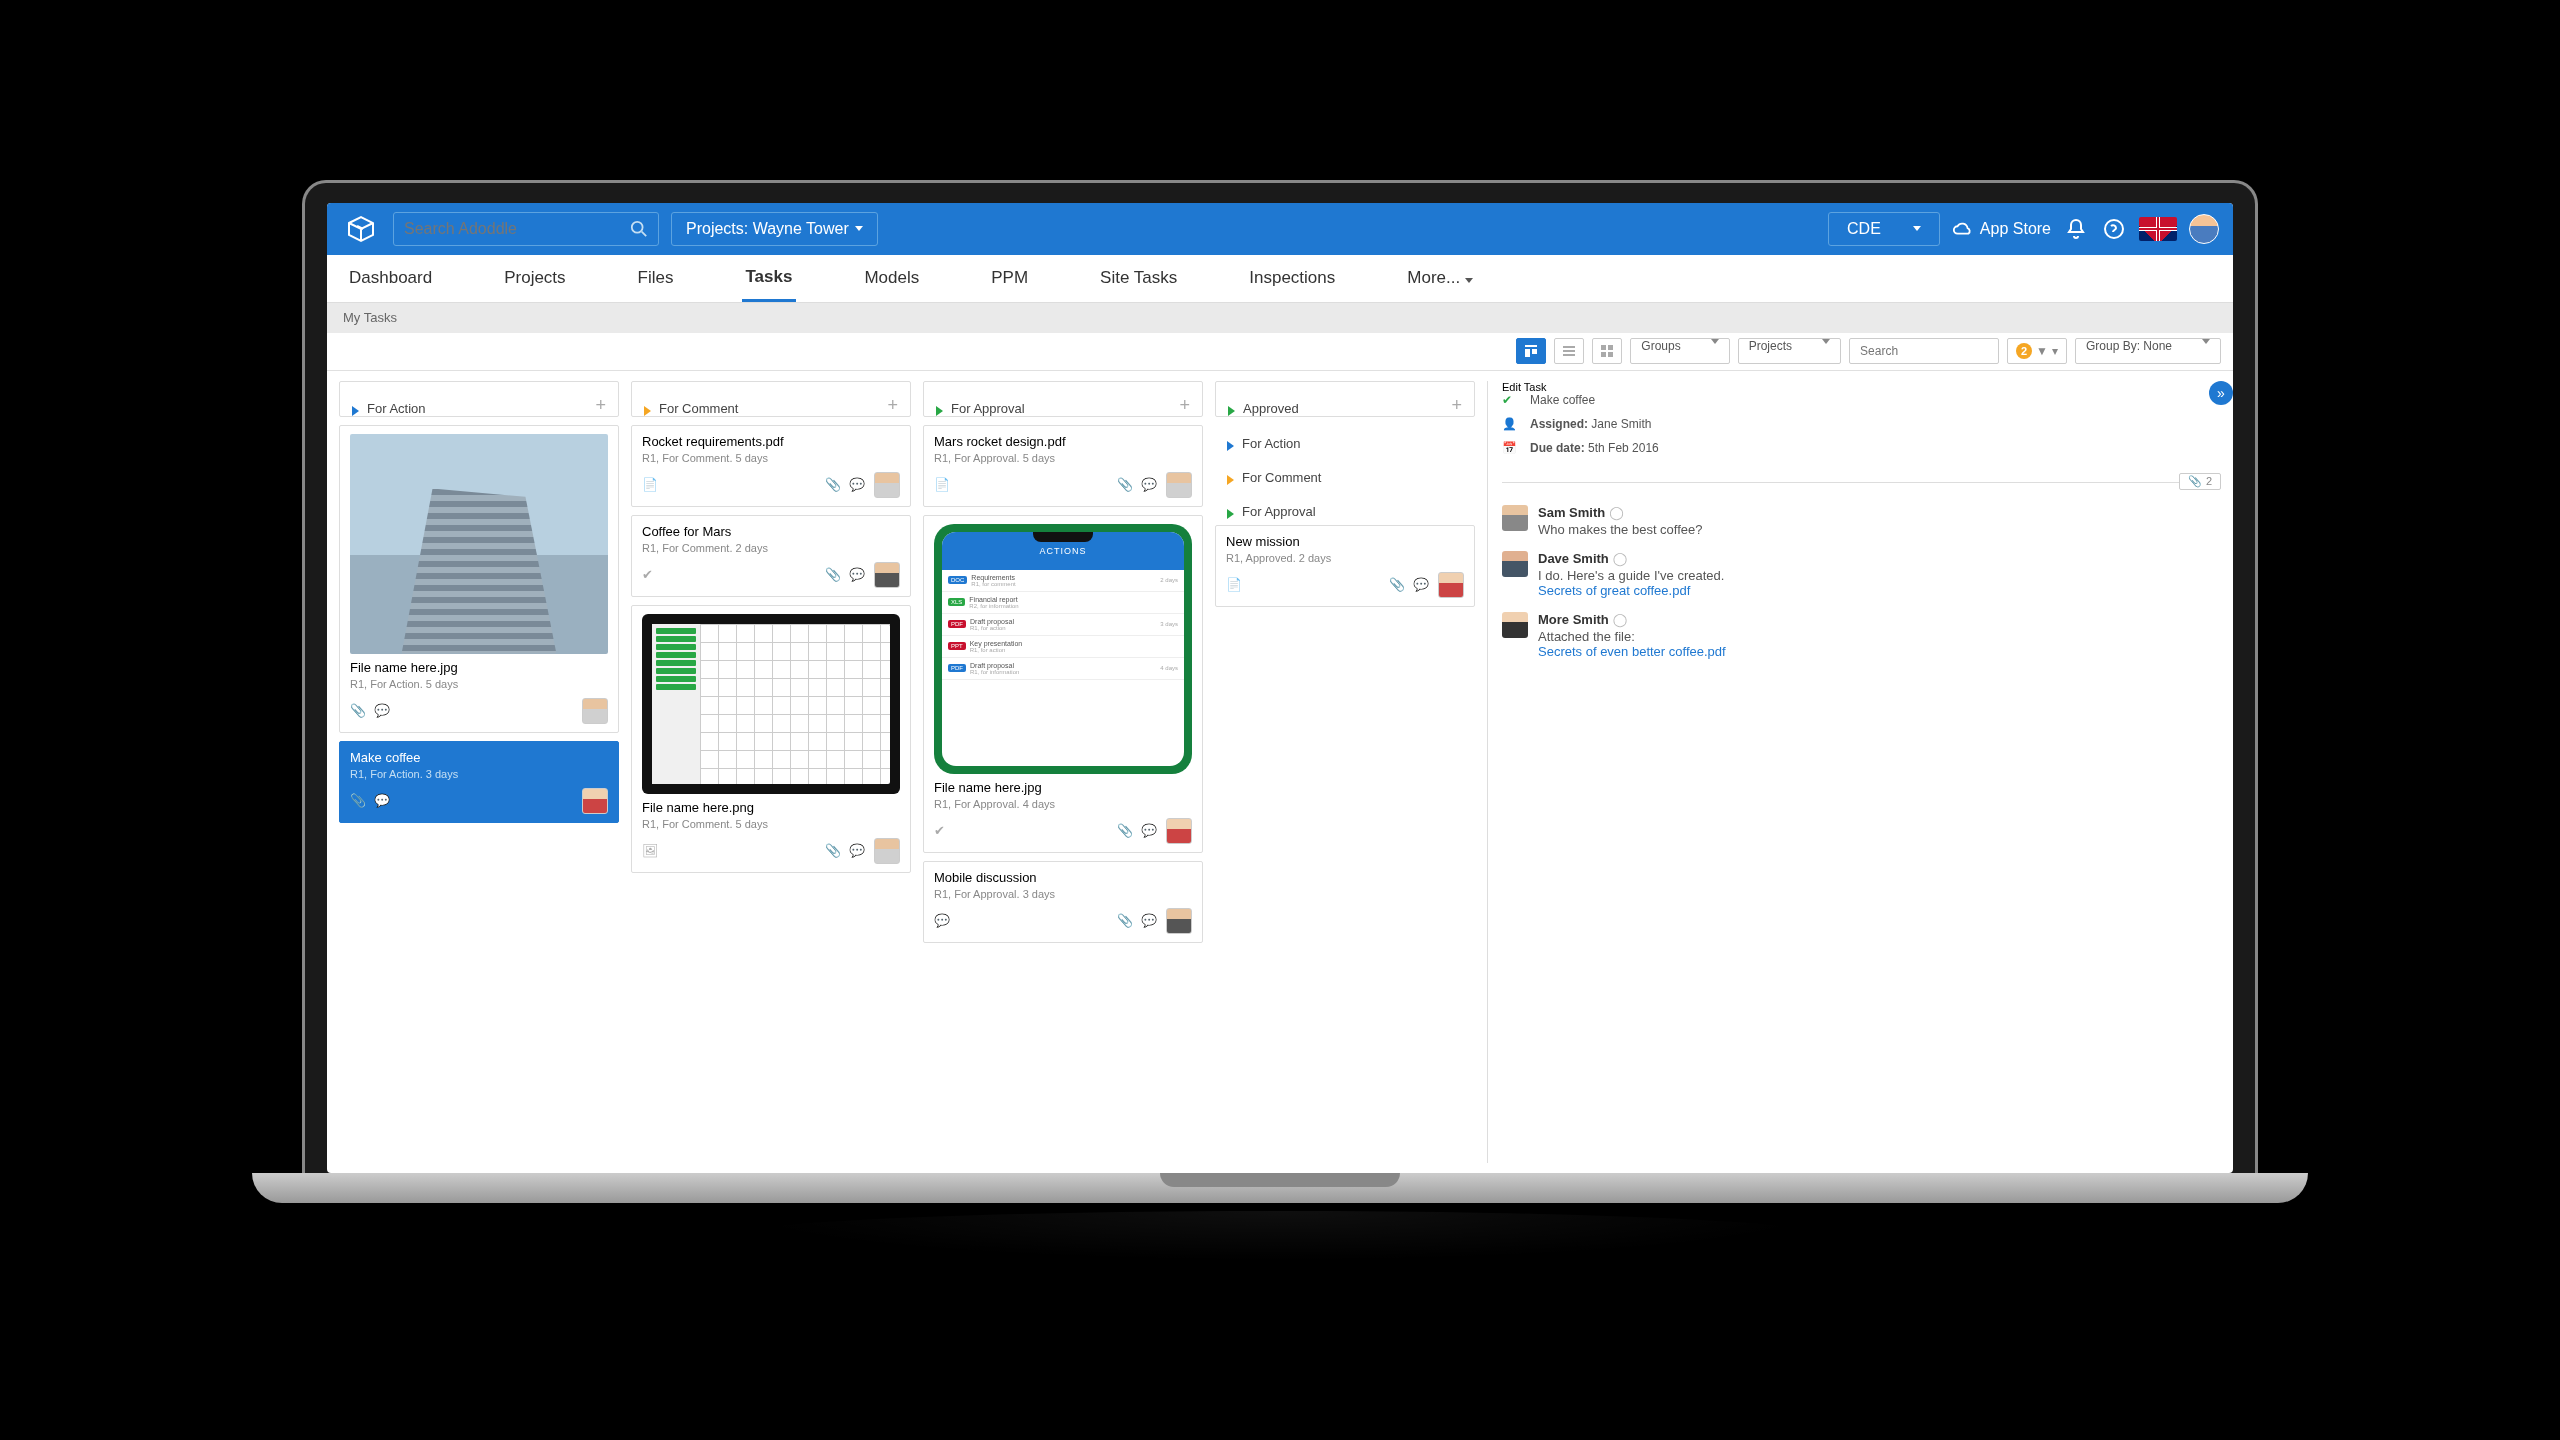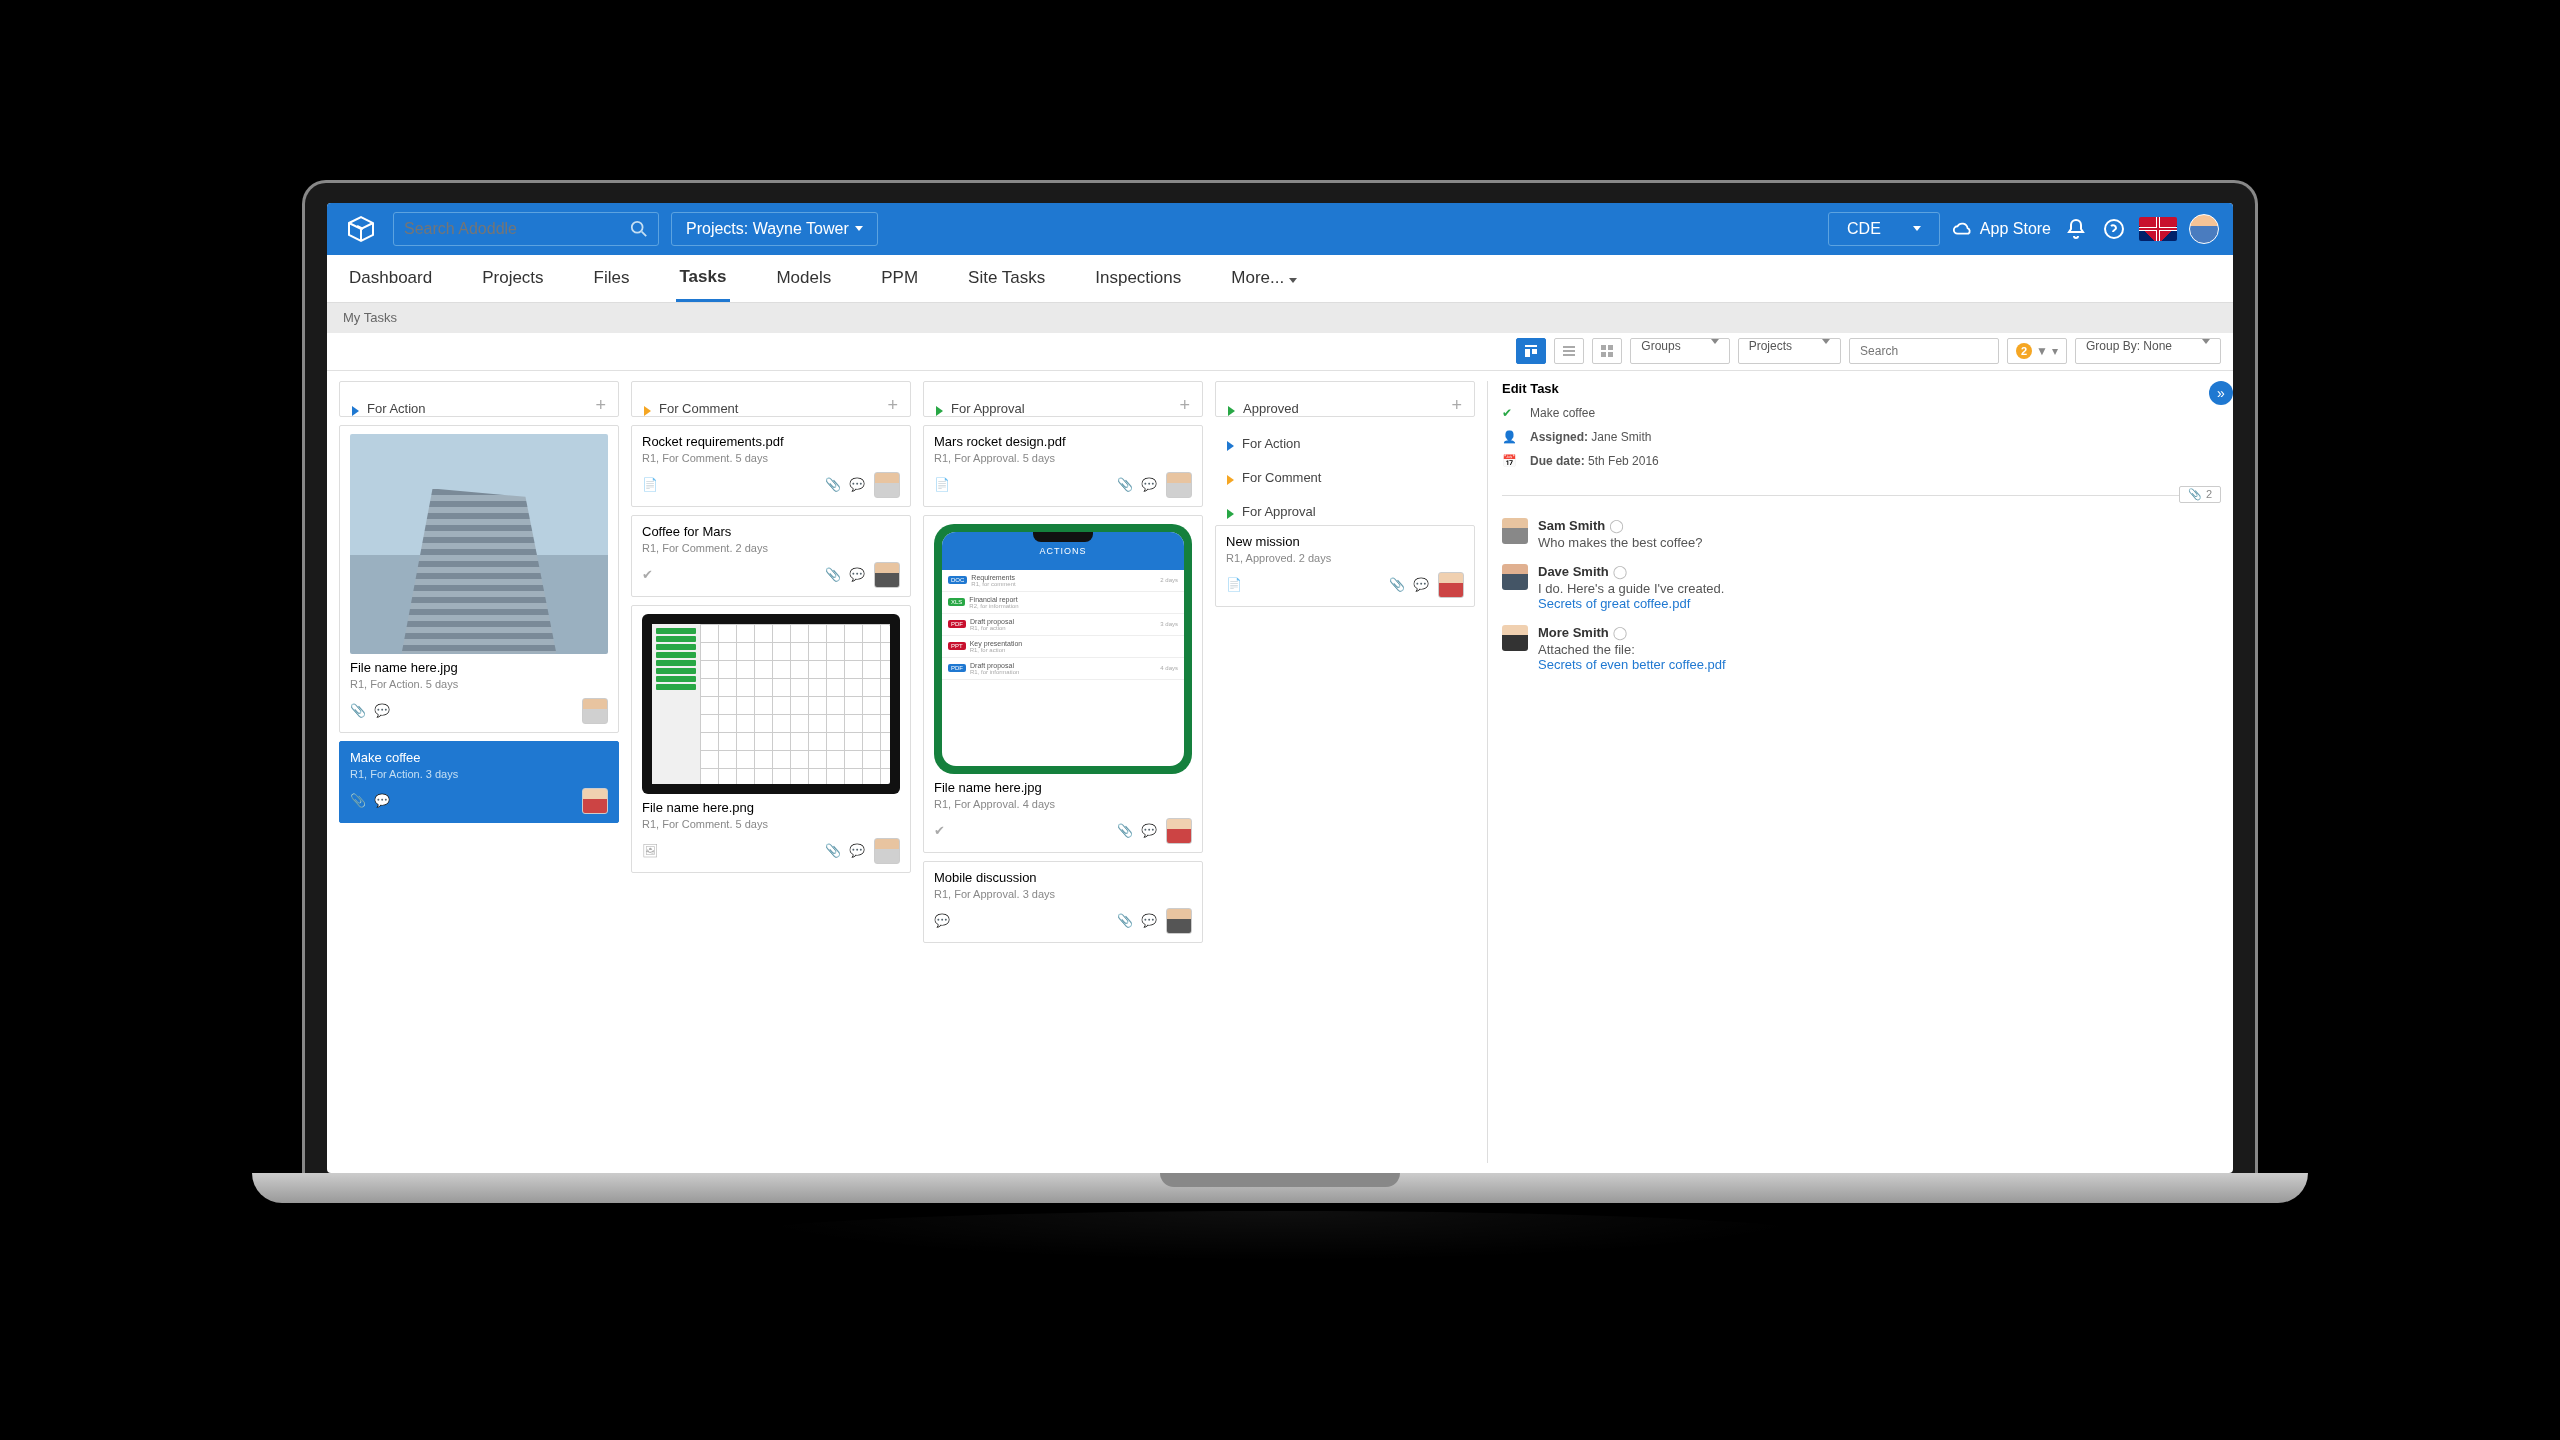--- a/index.html
+++ b/index.html
@@ -20,21 +20,21 @@
 .spacer{flex:1}
 .cde-select{border:1px solid #5ca3e0;border-radius:3px;height:34px;padding:0 18px;display:flex;align-items:center;color:#fff;font-size:16px;gap:32px}
 .topbtn{color:#fff;display:flex;align-items:center;gap:6px;font-size:16px}
 .topicon{color:#fff;width:26px;height:26px;display:flex;align-items:center;justify-content:center}
 .flag{width:38px;height:24px;background:linear-gradient(45deg,#012169 25%,transparent 25%),linear-gradient(-45deg,#012169 25%,transparent 25%),linear-gradient(#c8102e,#c8102e);background-size:100% 100%;position:relative;border-radius:2px}
 .flag::before{content:"";position:absolute;inset:0;background:linear-gradient(to bottom,transparent 40%,#fff 40%,#fff 60%,transparent 60%),linear-gradient(to right,transparent 44%,#fff 44%,#fff 56%,transparent 56%)}
 .flag::after{content:"";position:absolute;inset:0;background:linear-gradient(to bottom,transparent 44%,#c8102e 44%,#c8102e 56%,transparent 56%),linear-gradient(to right,transparent 47%,#c8102e 47%,#c8102e 53%,transparent 53%)}
 .avatar-sm{width:30px;height:30px;border-radius:50%;background:linear-gradient(#f5c396 40%,#4a7cbf 40%);border:1px solid #fff}
 
 
-.navtabs{height:48px;display:flex;align-items:center;padding:0 18px;gap:42px;border-bottom:1px solid #ddd;font-size:17px;color:#333}
+.navtabs{height:48px;display:flex;align-items:center;padding:0 18px;gap:64px;border-bottom:1px solid #ddd;font-size:17px;color:#333}
 .navtab{padding:12px 4px;cursor:pointer}
 .navtab.active{border-bottom:3px solid #1f78d1;font-weight:600}
 
 
 .subhead{background:#eaeaea;height:30px;display:flex;align-items:center;padding:0 16px;font-size:13px;color:#666}
 
 
 .toolbar{height:38px;display:flex;align-items:center;padding:0 12px;gap:8px;border-bottom:1px solid #e0e0e0}
 .toolbar .spacer{flex:1}
 .viewbtn{width:30px;height:26px;border:1px solid #ccc;display:flex;align-items:center;justify-content:center;font-size:13px;color:#888;border-radius:2px}
@@ -82,21 +82,21 @@
 .card .img.phone .prow .pt{color:#555}
 .card .img.phone .prow .pd{margin-left:auto;color:#aaa;font-size:6px}
 
 .narrowcol{width:260px;min-width:260px}
 .collist{display:flex;flex-direction:column;gap:6px}
 .collist .colhead{margin-bottom:0}
 
 
 .panel{flex:1;border-left:1px solid #ddd;padding:0 0 0 14px;position:relative}
 .panel-close{position:absolute;right:-12px;top:0;width:24px;height:24px;background:#1f78d1;border-radius:50%;color:#fff;display:flex;align-items:center;justify-content:center;font-size:14px}
-.panel h4{font-size:13px;font-weight:bold;margin-bottom:10px}
+.panel h4{font-size:11px;font-weight:normal;}
 .prow2{display:flex;align-items:center;gap:10px;font-size:12px;color:#555;margin-bottom:10px}
 .prow2 .pico{color:#aaa;width:18px}
 .prow2 .pico.green{color:#28a745}
 .sep{border-bottom:1px solid #ddd;margin:8px 0;position:relative;display:flex;justify-content:flex-end}
 .sep .chip{background:#fff;border:1px solid #ccc;border-radius:2px;padding:1px 8px;font-size:11px;color:#888;display:flex;gap:4px;align-items:center;position:relative;top:8px}
 .comment{display:flex;gap:10px;margin-bottom:14px;font-size:13px}
 .comment .cav{width:26px;height:26px;border-radius:3px;background:linear-gradient(#e8c4a0 40%,#888 40%);flex-shrink:0}
 .comment .cav.c2{background:linear-gradient(#e0b090 40%,#456 40%)}
 .comment .cav.c3{background:linear-gradient(#f0d0b0 40%,#333 40%)}
 .comment .name{font-weight:bold;color:#333}

